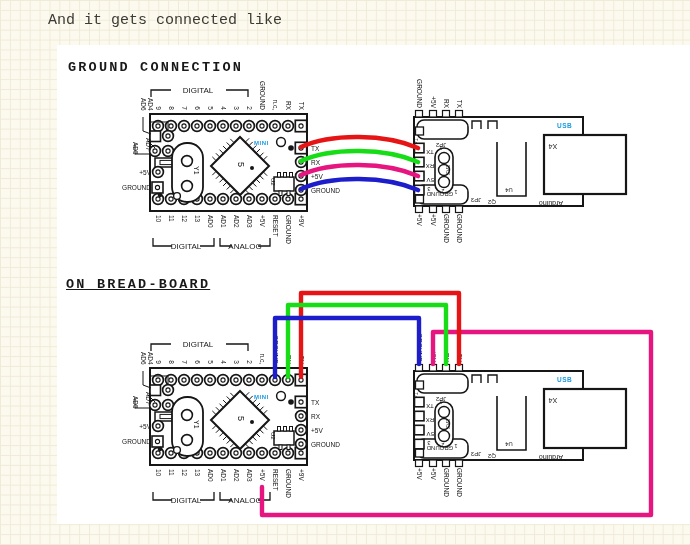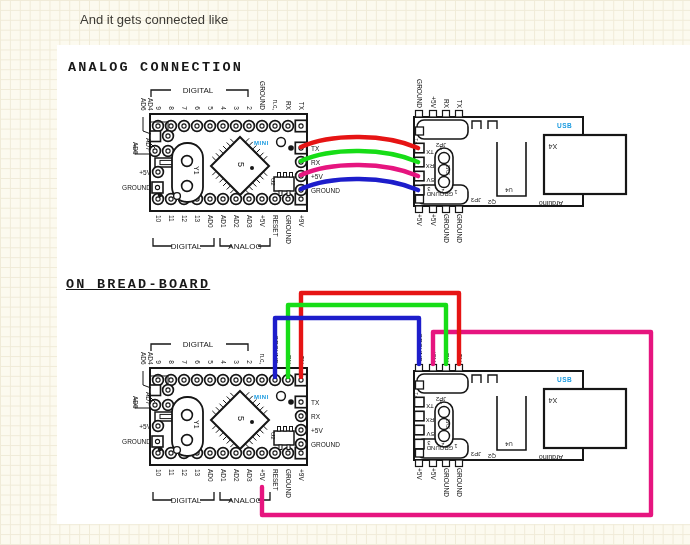--- a/index.html
+++ b/index.html
@@ -3,36 +3,36 @@
 <meta charset="utf-8">
 <style>
   html,body{margin:0;padding:0;}
   .page{position:relative;width:690px;height:545px;overflow:hidden;
     background-color:#fcfaef;
     background-image:linear-gradient(#f0ebd8 1px,transparent 1px),
                      linear-gradient(90deg,#f0ebd8 1px,transparent 1px);
     background-size:9.9px 9.9px;
     font-family:"Liberation Sans",sans-serif;}
   .whitebox{position:absolute;left:57px;top:45px;width:633px;height:479px;background:#ffffff;}
-  .intro{position:absolute;left:80px;top:12px;font-family:Liberation Sans, sans-serif;
-    font-size:13px;color:#3c3a35;}
+  .intro{position:absolute;left:48px;top:12px;font-family:Liberation Mono, monospace;
+    font-size:15px;color:#3c3a35;}
   .h{position:absolute;font-family:"Liberation Mono",monospace;font-weight:bold;
     font-size:13.5px;letter-spacing:2.2px;color:#181818;}
   .hd1{left:68px;top:60px;}
   .hd2{left:66px;top:277px;text-decoration:underline;}
   svg{position:absolute;left:0;top:0;}
   svg text{font-family:"Liberation Sans",sans-serif;}
 </style>
 </head>
 <body>
 
 <div class="page">
   <div class="whitebox"></div>
   <div class="intro">And it gets connected like</div>
-  <div class="h hd1">ANALOG CONNECTION</div>
+  <div class="h hd1">GROUND CONNECTION</div>
   <div class="h hd2">ON BREAD-BOARD</div>
   <svg id="diagram-svg" width="690" height="545" viewBox="0 0 690 545">
       <g>
         <rect x="150" y="114" width="157" height="97" fill="#fff" stroke="#161616" stroke-width="2"></rect>
         <circle cx="158" cy="126" r="5.4" fill="#fff" stroke="#161616" stroke-width="1.7"></circle>
         <circle cx="158" cy="126" r="2.1" fill="#fff" stroke="#161616" stroke-width="1.1"></circle>
         <circle cx="158" cy="199" r="5.4" fill="#fff" stroke="#161616" stroke-width="1.7"></circle>
         <circle cx="158" cy="199" r="2.1" fill="#fff" stroke="#161616" stroke-width="1.1"></circle>
         <circle cx="171" cy="126" r="5.4" fill="#fff" stroke="#161616" stroke-width="1.7"></circle>
         <circle cx="171" cy="126" r="2.1" fill="#fff" stroke="#161616" stroke-width="1.1"></circle>

